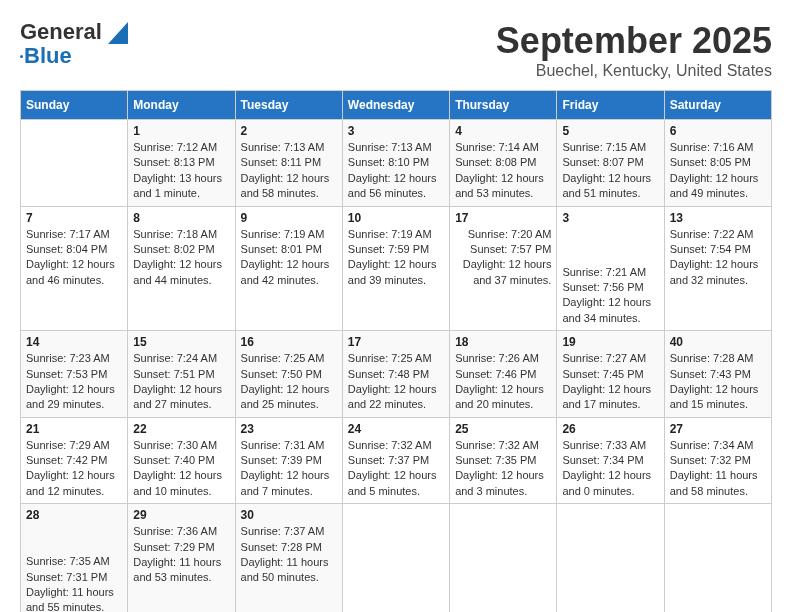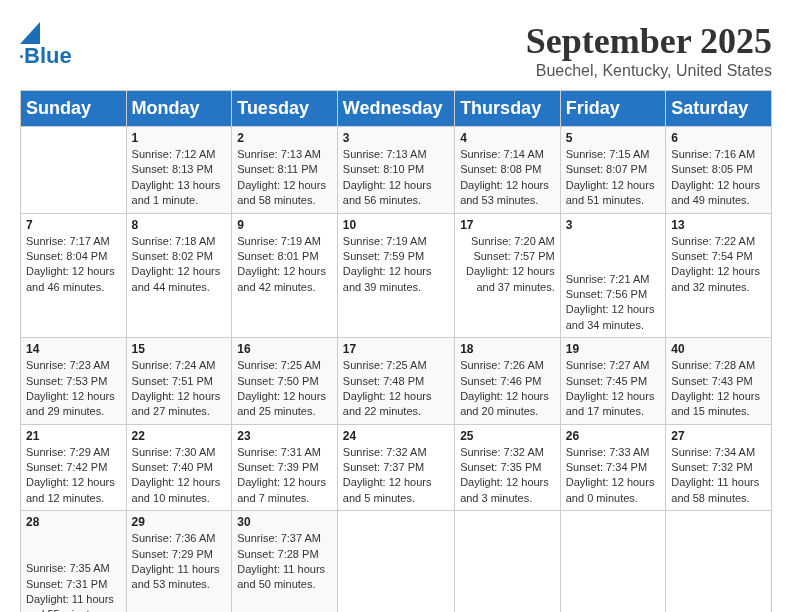--- a/index.html
+++ b/index.html
@@ -21,37 +21,36 @@
       flex-direction: column;
       align-items: flex-start;
     }
     .title-section {
       text-align: right;
     }
     .main-title {
       font-size: 36px;
       font-weight: bold;
       color: #333;
-      font-family: Liberation Serif, serif;
     }
     .sub-title {
       font-size: 16px;
       color: #555;
     }
     table {
       width: 100%;
       border-collapse: collapse;
       font-size: 11px;
     }
     thead tr th {
       background-color: #2575c4;
       color: #fff;
       padding: 7px 5px;
       text-align: left;
-      font-size: 18px;
+      font-size: 12px;
       font-weight: bold;
       border: 1px solid #ccc;
     }
     tbody tr td {
       border: 1px solid #ccc;
       padding: 4px 5px;
       vertical-align: top;
       min-height: 70px;
       background: #fff;
     }
@@ -78,20 +77,21 @@
       gap: 2px;
     }
   </style>
 </head>
 <body>
 
 <div class="header">
   <div class="logo">
     <div class="logo-wrapper">
       <div style="font-size:22px; font-weight:bold; color:#333; line-height:1.1;">
+        <span>General</span>
         <svg width="20" height="22" style="vertical-align:middle; display:inline-block;">
           <polygon points="0,22 20,22 20,0" fill="#1a6eb5"></polygon>
         </svg>
       </div>
     </div>
     <div style="display:flex; align-items:center;">
       <div style="width:3px; height:3px; background:#1a6eb5; margin-right:1px; border-radius:50%;"></div>
       <div style="font-size:22px; font-weight:bold; color:#1a6eb5; line-height:1.1;">Blue</div>
     </div>
   </div>

